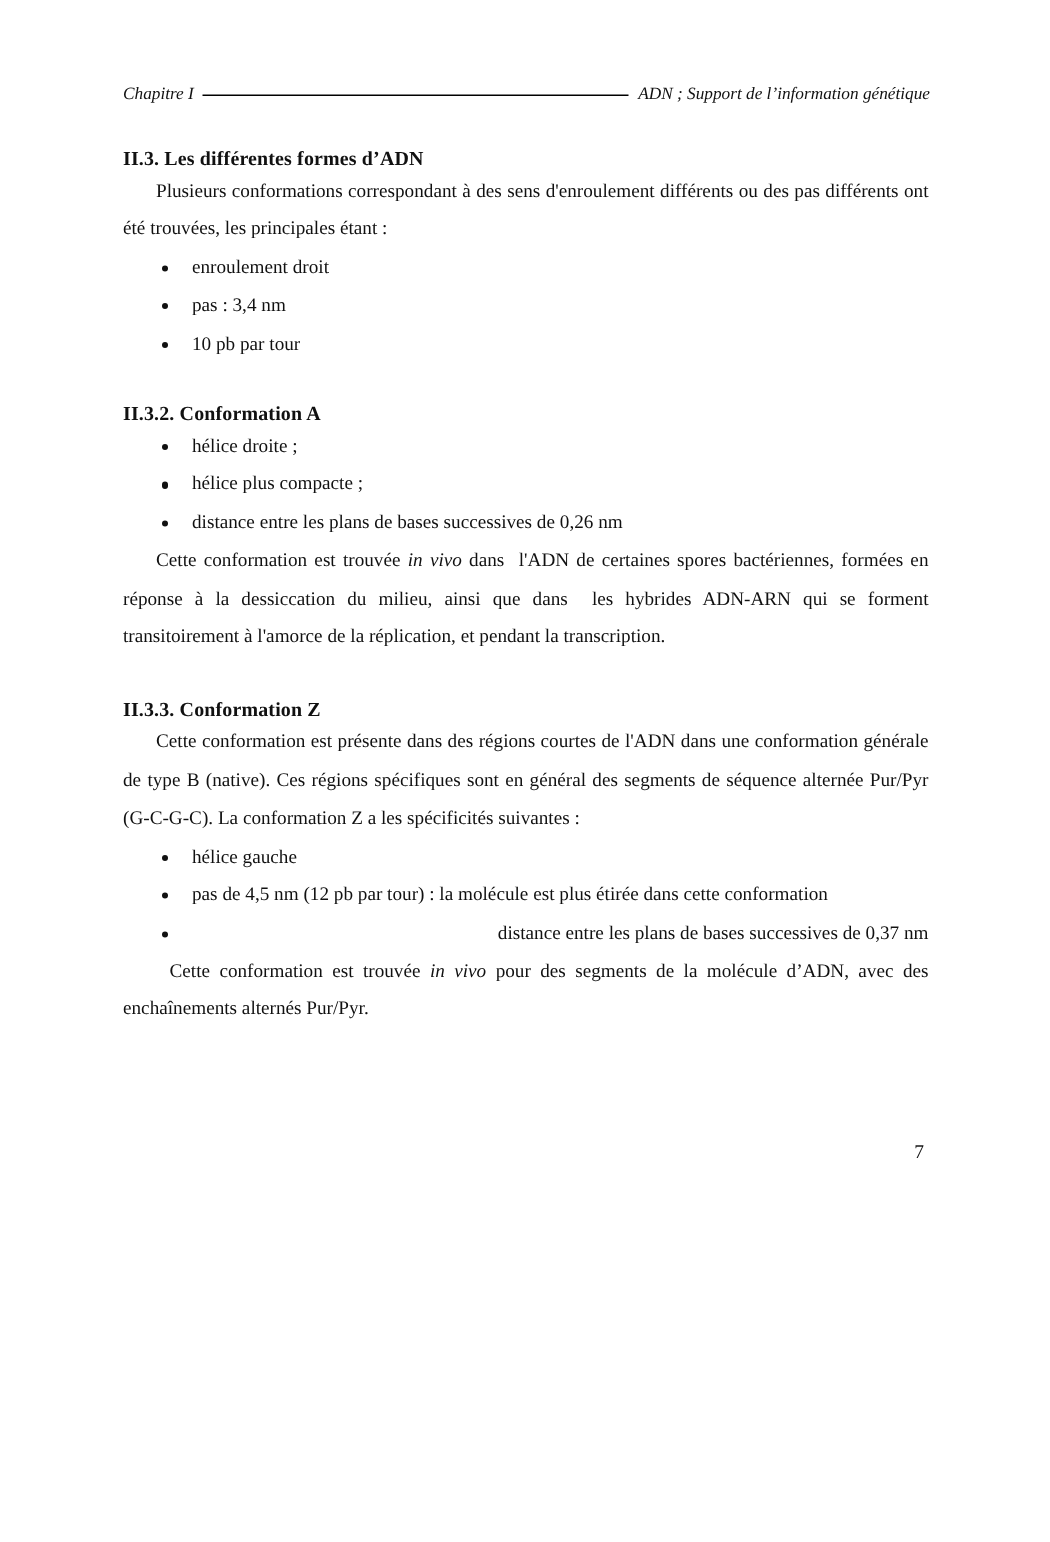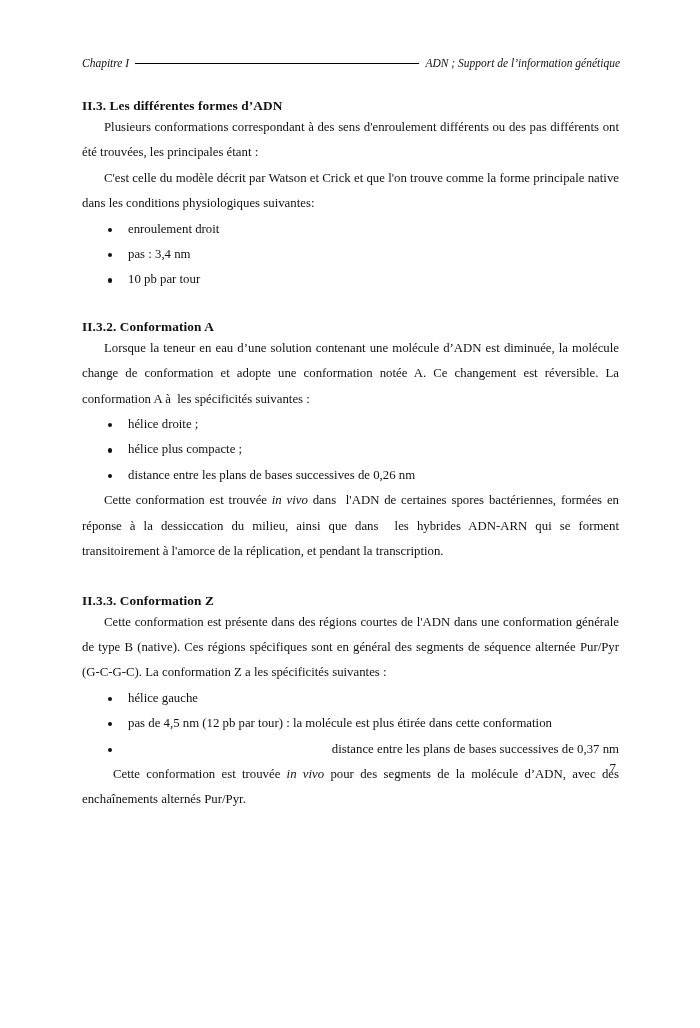--- a/index.html
+++ b/index.html
@@ -124,31 +124,29 @@
     <span class="header-rule"></span>
     <span class="header-right">ADN ; Support de l’information génétique</span>
   </div>
 
   <div class="content">
 
     <h2 class="section-heading">II.3. Les différentes formes d’ADN</h2>
 
     <p class="para indent1">Plusieurs conformations correspondant à des sens d'enroulement différents ou des pas différents ont été trouvées, les principales étant :</p>
 
-    <p class="para indent1">C'est celle du modèle décrit par Watson et Crick et que l'on trouve comme la forme principale native dans les conditions physiologiques suivantes:</p>
     <ul class="bullets">
       <li>enroulement droit</li>
       <li>pas : 3,4 nm</li>
       <li>10 pb par tour</li>
     </ul>
 
     <div class="gap-after-list-b"></div>
 
     <h2 class="section-heading">II.3.2. Conformation A</h2>
-    <p class="para indent1">Lorsque la teneur en eau d’une solution contenant une molécule d’ADN est diminuée, la molécule change de conformation et adopte une conformation notée A. Ce changement est réversible. La conformation A à  les spécificités suivantes :</p>
     <ul class="bullets">
       <li>hélice droite ;</li>
       <li>hélice plus compacte ;</li>
       <li>distance entre les plans de bases successives de 0,26 nm</li>
     </ul>
     <p class="para indent1"><span>Cette conformation est trouvée </span><em class="ital">in vivo</em><span> dans  l'ADN de certaines spores bactériennes, formées en réponse à la dessiccation du milieu, ainsi que dans  les hybrides ADN-ARN qui se forment transitoirement à l'amorce de la réplication, et pendant la transcription.</span></p>
 
     <div class="gap-before-z"></div>
 
     <h2 class="section-heading">II.3.3. Conformation Z</h2>

